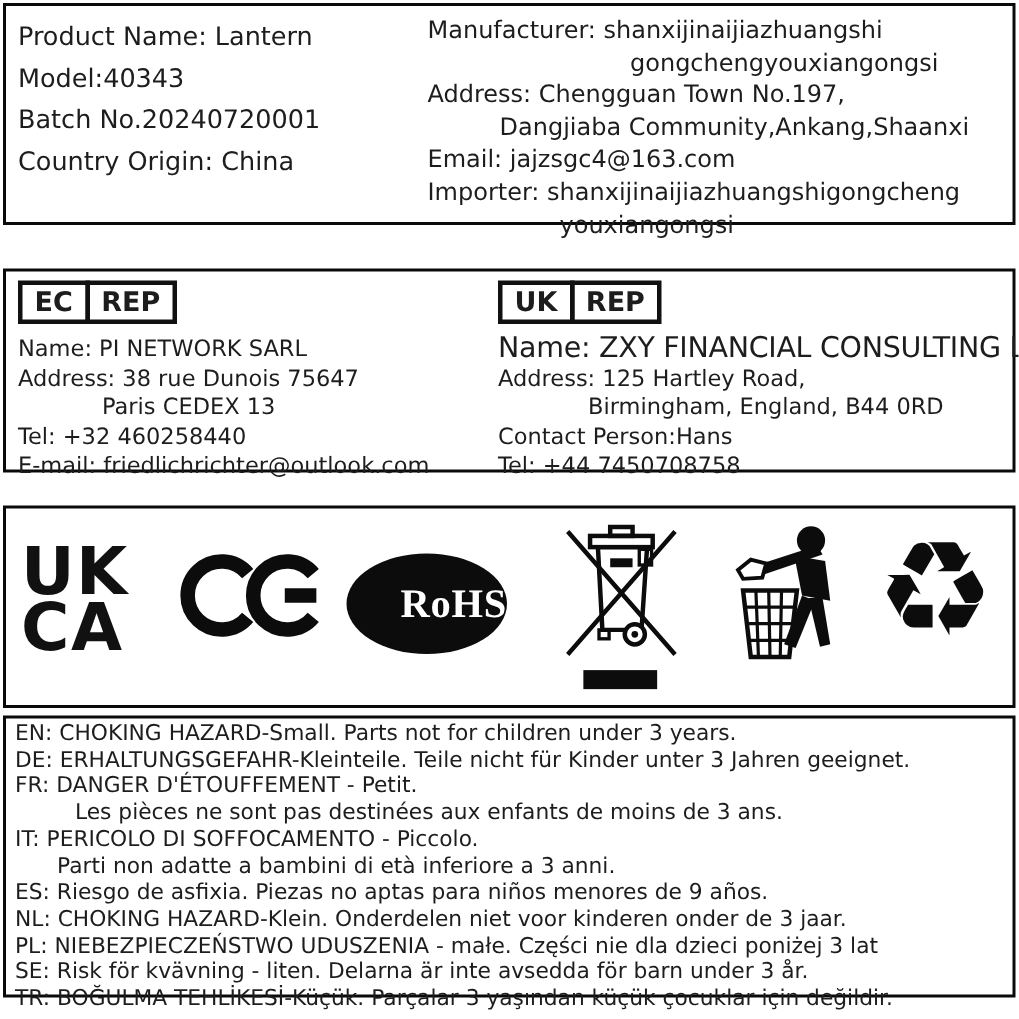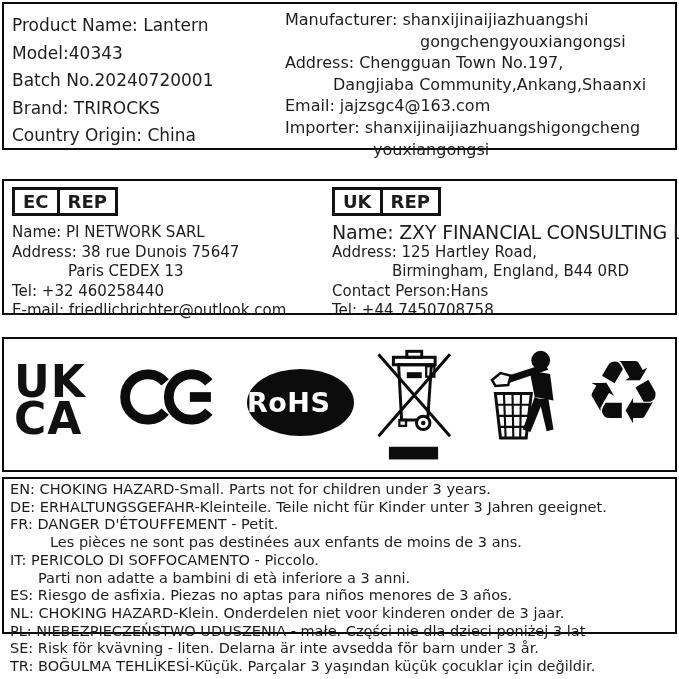--- a/index.html
+++ b/index.html
@@ -6,21 +6,21 @@
   html,body { background:#fff; }
   body {
     width:679px; height:679px; position:relative;
     font-family:"DejaVu Sans","Liberation Sans",sans-serif;
     color:#1d1d1d; overflow:hidden;
   }
   .box { position:absolute; left:2px; width:675px; border:2px solid #0a0a0a; background:#fff; }
   #box-top    { top:2px;   height:148px; }
   #box-rep    { top:179px; height:136px; }
   #box-marks  { top:337px; height:135px; }
-  #box-warn   { top:477px; height:157px; }
+  #box-warn   { top:477px; height:188px; }
 
   
   .tl-lines { position:absolute; left:8px; top:8px; font-size:17px; line-height:27.5px; white-space:nowrap; }
   .tr-lines { position:absolute; left:281px; top:5px; font-size:16px; line-height:21.6px; white-space:nowrap; }
   .ind135 { padding-left:135px; }
   .ind48  { padding-left:48px; }
   .ind88  { padding-left:88px; }
 
   
   .rep-col { position:absolute; top:6px; }
@@ -31,41 +31,40 @@
   .rep-badge .cell + .cell { margin-left:-3px; }
   .rep-lines { font-size:15px; line-height:19.5px; white-space:nowrap; }
   .rep-lines .tight { font-size:19px; letter-spacing:-0.2px; }
   .ind60 { padding-left:60px; }
   .ind56 { padding-left:56px; }
 
   
   .mark { position:absolute; }
   #ukca { left:10px; top:24px; font-weight:bold; font-size:44px; line-height:37px; letter-spacing:1px; color:#111; }
   #ce   { left:116px; top:24px; }
-  #rohs { left:243px; top:30px; width:107px; height:67px; background:#0c0c0c; border-radius:50%;
-          display:flex; align-items:center; justify-content:flex-start; }
+  #rohs { left:227px; top:30px; width:107px; height:67px; background:#0c0c0c; border-radius:50%;
+          display:flex; align-items:center; justify-content:flex-end;font-family:Liberation Serif, serif; }
   #rohs span { color:#fff; font-weight:bold; font-size:27px; letter-spacing:0.5px; }
   #weee { left:370px; top:6px; }
   #tidy { left:476px; top:8px; }
   #recycle { left:580px; top:4px; font-size:88px; line-height:100px; color:#0c0c0c; }
 
   
   .warn-lines { position:absolute; left:6px; top:2px; font-size:14.5px; line-height:17.7px; white-space:nowrap; }
   .ind40 { padding-left:40px; }
   .ind28 { padding-left:28px; }
 </style>
 </head>
 <body>
 
 <div class="box" id="box-top">
   <div class="tl-lines">
     <div>Product Name: Lantern</div>
     <div>Model:40343</div>
     <div>Batch No.20240720001</div>
-    <div>Brand: TRIROCKS</div>
     <div>Country Origin: China</div>
   </div>
   <div class="tr-lines">
     <div>Manufacturer: shanxijinaijiazhuangshi</div>
     <div class="ind135">gongchengyouxiangongsi</div>
     <div>Address: Chengguan Town No.197,</div>
     <div class="ind48">Dangjiaba Community,Ankang,Shaanxi</div>
     <div>Email: jajzsgc4@163.com</div>
     <div>Importer: shanxijinaijiazhuangshigongcheng</div>
     <div class="ind88">youxiangongsi</div>
@@ -161,19 +160,19 @@
 </div>
 
 <div class="box" id="box-warn">
   <div class="warn-lines">
     <div>EN: CHOKING HAZARD-Small. Parts not for children under 3 years.</div>
     <div>DE: ERHALTUNGSGEFAHR-Kleinteile. Teile nicht für Kinder unter 3 Jahren geeignet.</div>
     <div>FR: DANGER D'ÉTOUFFEMENT - Petit.</div>
     <div class="ind40">Les pièces ne sont pas destinées aux enfants de moins de 3 ans.</div>
     <div>IT: PERICOLO DI SOFFOCAMENTO - Piccolo.</div>
     <div class="ind28">Parti non adatte a bambini di età inferiore a 3 anni.</div>
-    <div>ES: Riesgo de asfixia. Piezas no aptas para niños menores de 3 años.</div>
+    <div>ES: Riesgo de asfixia. Piezas no aptas para niños menores de 9 años.</div>
     <div>NL: CHOKING HAZARD-Klein. Onderdelen niet voor kinderen onder de 3 jaar.</div>
     <div>PL: NIEBEZPIECZEŃSTWO UDUSZENIA - małe. Części nie dla dzieci poniżej 3 lat</div>
     <div>SE: Risk för kvävning - liten. Delarna är inte avsedda för barn under 3 år.</div>
     <div>TR: BOĞULMA TEHLİKESİ-Küçük. Parçalar 3 yaşından küçük çocuklar için değildir.</div>
   </div>
 </div>
 
 </body></html>

